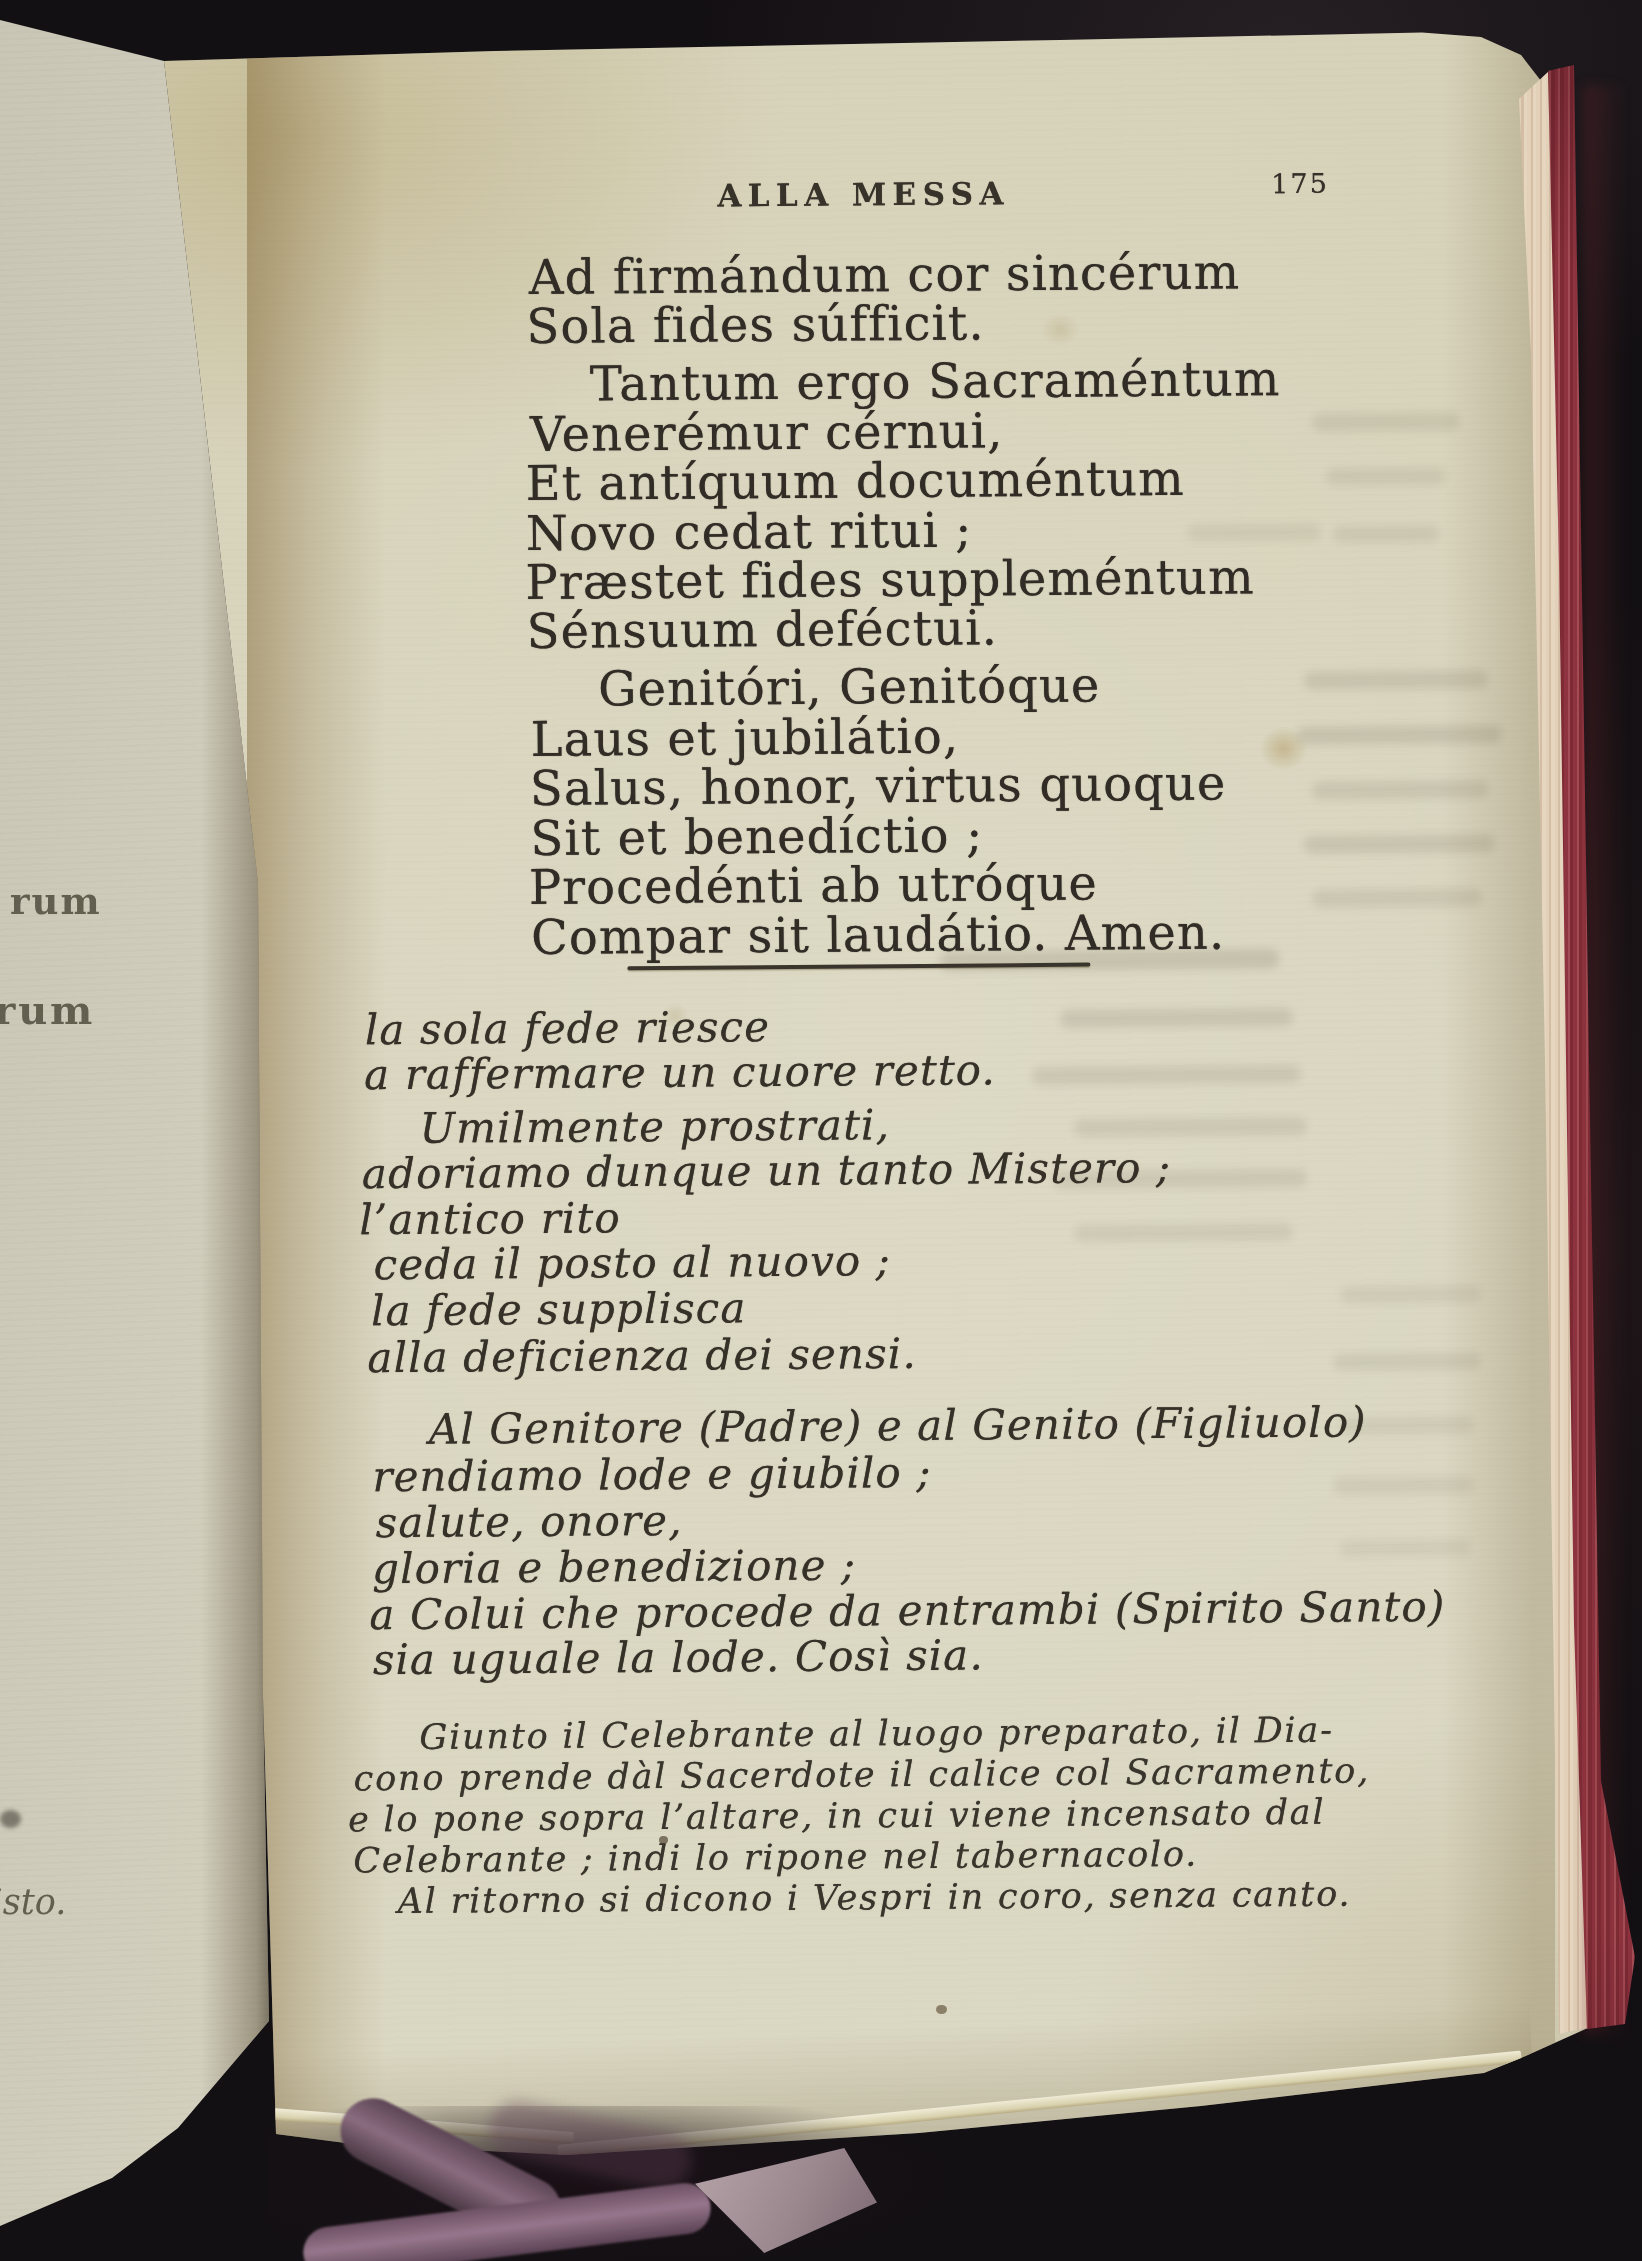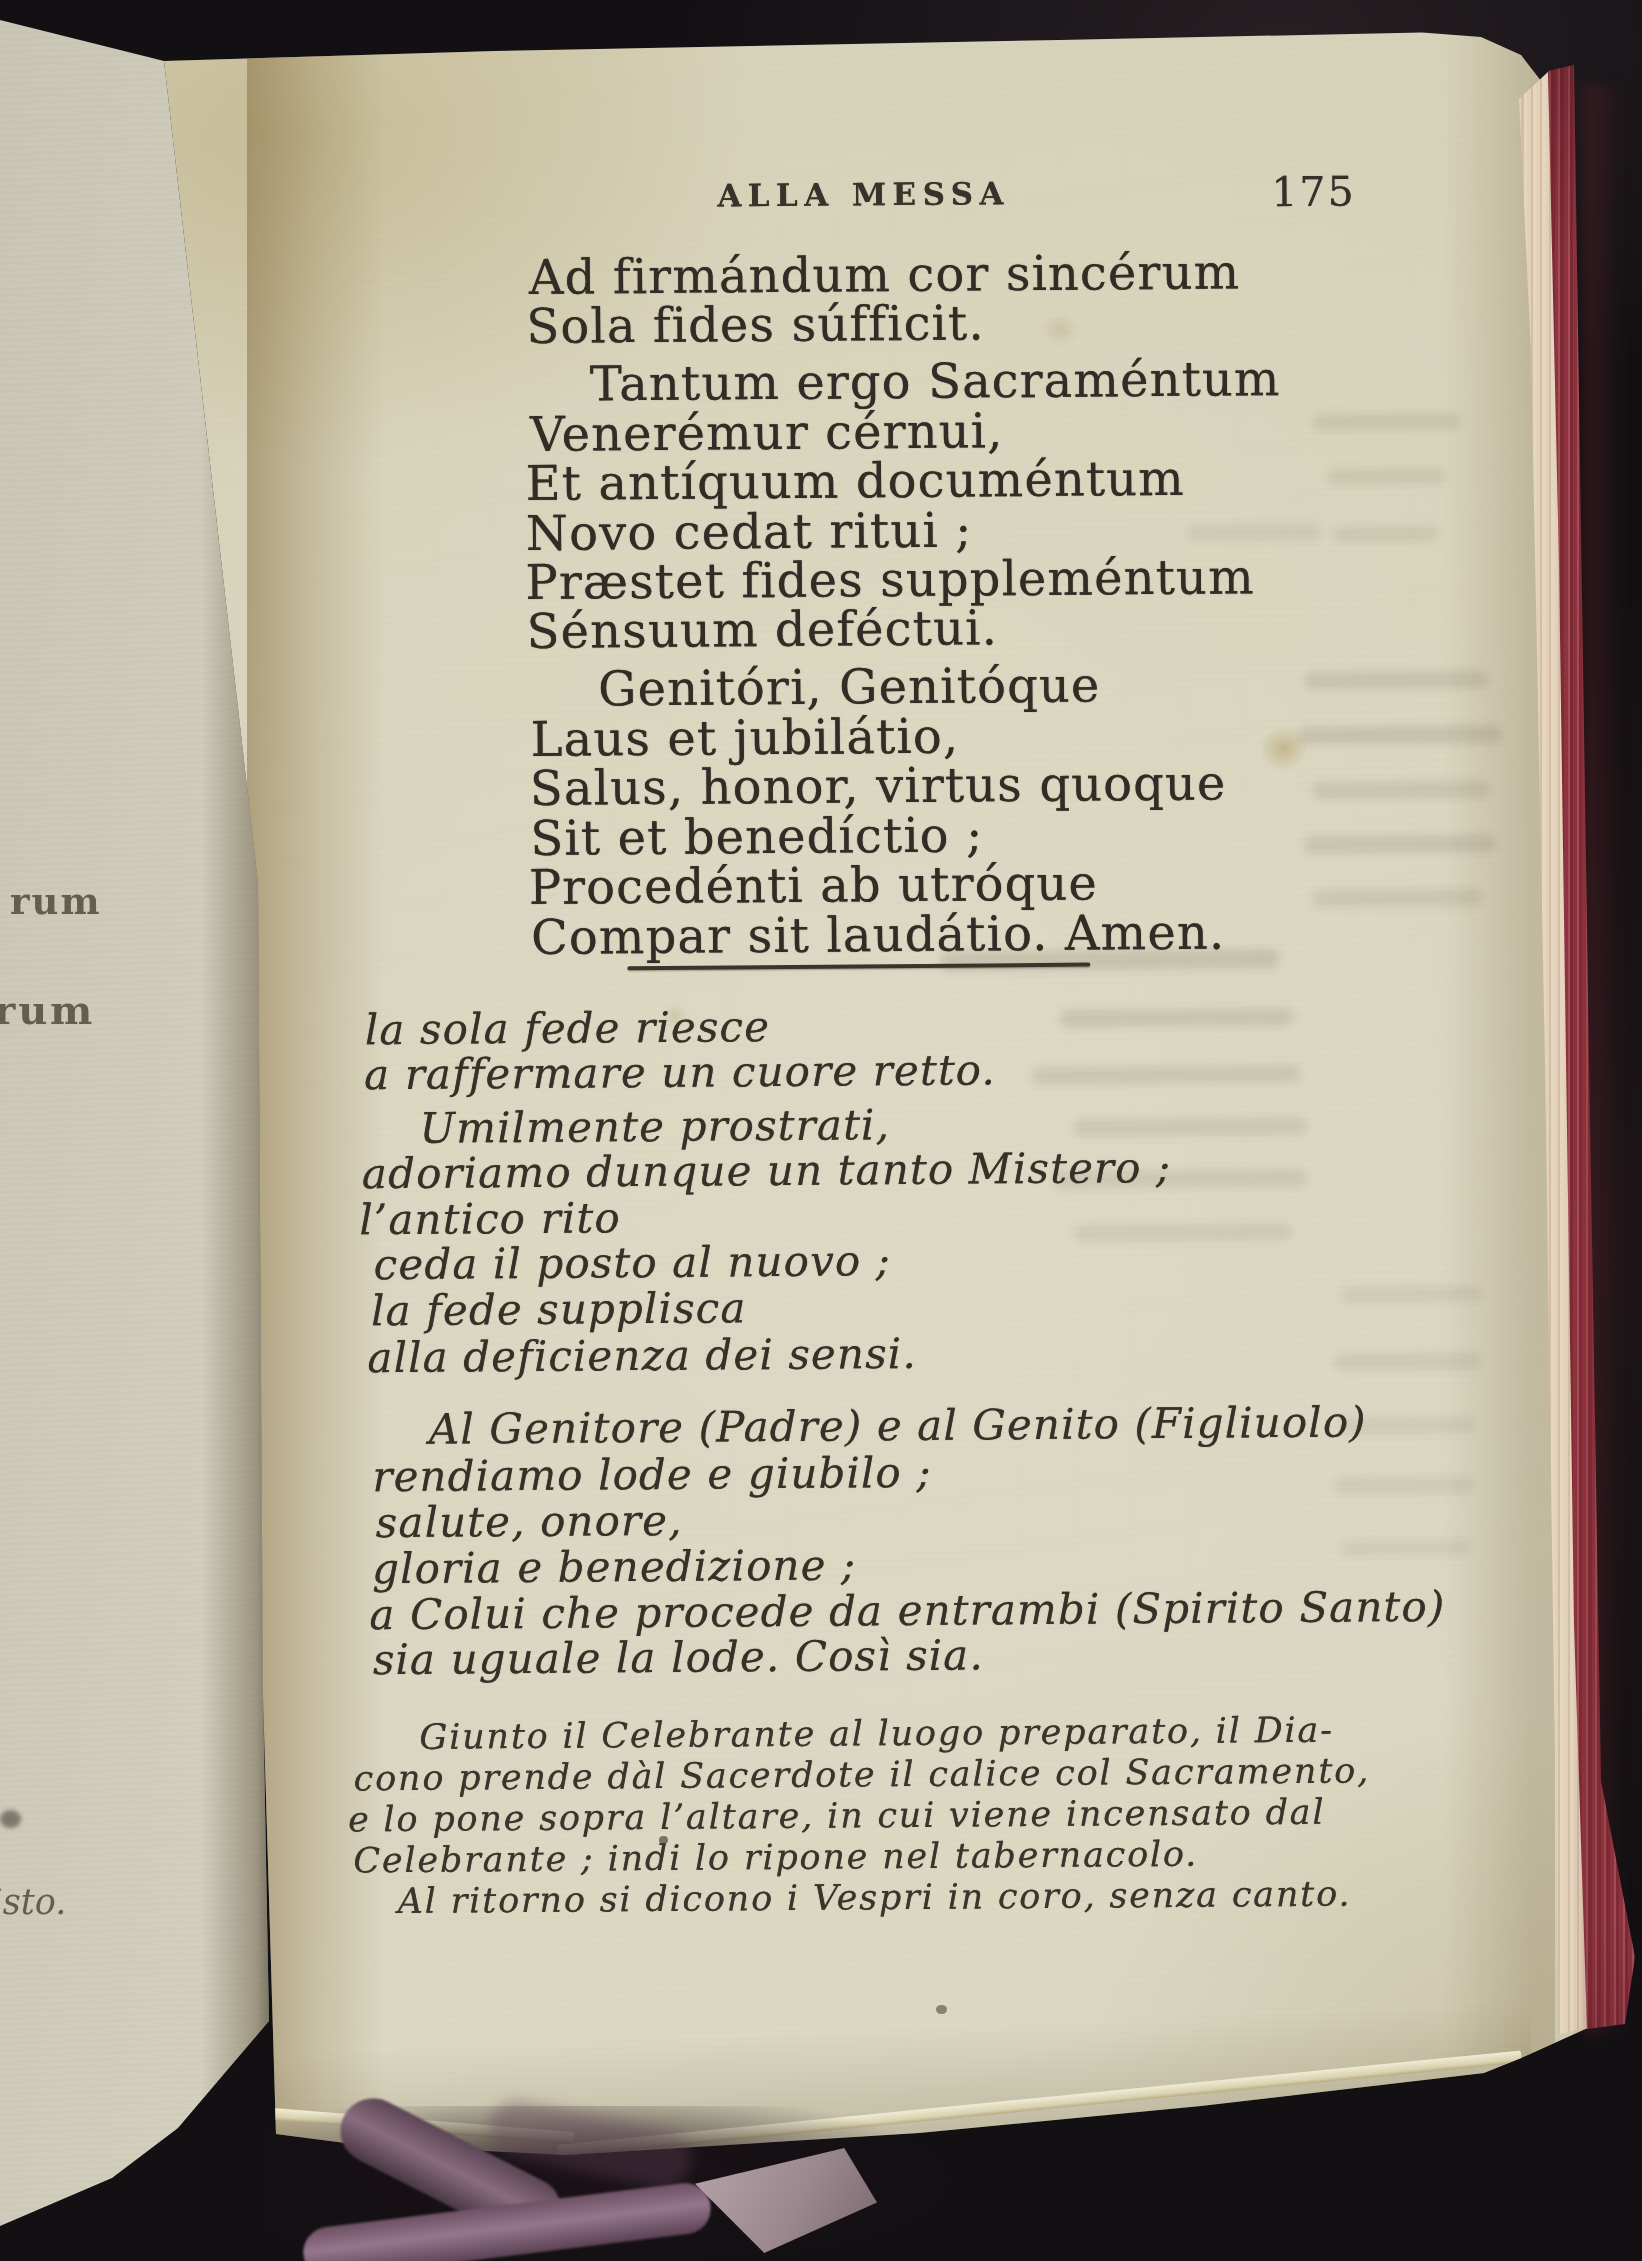--- a/index.html
+++ b/index.html
@@ -64,21 +64,21 @@
   .ribbon-haze{position:absolute;left:488px;top:2116px;width:205px;height:57px;filter:blur(7px);
      background:rgba(96,66,86,.38);border-radius:28px;transform:rotate(12deg);}
   .ribbon-end{position:absolute;left:695px;top:2148px;width:182px;height:105px;filter:blur(0.7px);
      clip-path:polygon(0 34%,82% 0,100% 52%,38% 100%);
      background:linear-gradient(118deg,#b5a3a8,#9b888f 55%,#7b6870);}
   
   .text-layer{position:absolute;inset:0;transform:rotate(-.45deg);transform-origin:526px 283px;}
   .ln{position:absolute;white-space:nowrap;}
   .lat{font-size:48px;letter-spacing:1.1px;color:#312d26;text-shadow:0 0 0.9px rgba(49,45,38,.85);}
   .hd{font-size:31px;font-weight:bold;letter-spacing:6.4px;color:#38332a;text-shadow:0 0 0.7px rgba(56,51,42,.8);}
-  .pgnum{font-size:41px;letter-spacing:2.1px;color:#35302a;text-shadow:0 0 0.7px rgba(53,48,42,.8);}
+  .pgnum{font-size:27px;letter-spacing:2.1px;color:#35302a;text-shadow:0 0 0.7px rgba(53,48,42,.8);}
   .it{font-style:italic;font-size:42px;letter-spacing:1.1px;color:#363128;text-shadow:0 0 0.8px rgba(54,49,40,.8);}
   .rb{font-style:italic;font-size:35px;letter-spacing:1.8px;color:#3a352c;text-shadow:0 0 0.7px rgba(58,53,44,.8);}
   .divider{position:absolute;left:622px;top:967px;width:463px;height:3.5px;background:#3a352c;border-radius:2.1px;
      box-shadow:0 1.4px 1.4px rgba(120,110,80,.5);}
 </style>
 </head>
 <body>
 
 <div class="scene">
 

